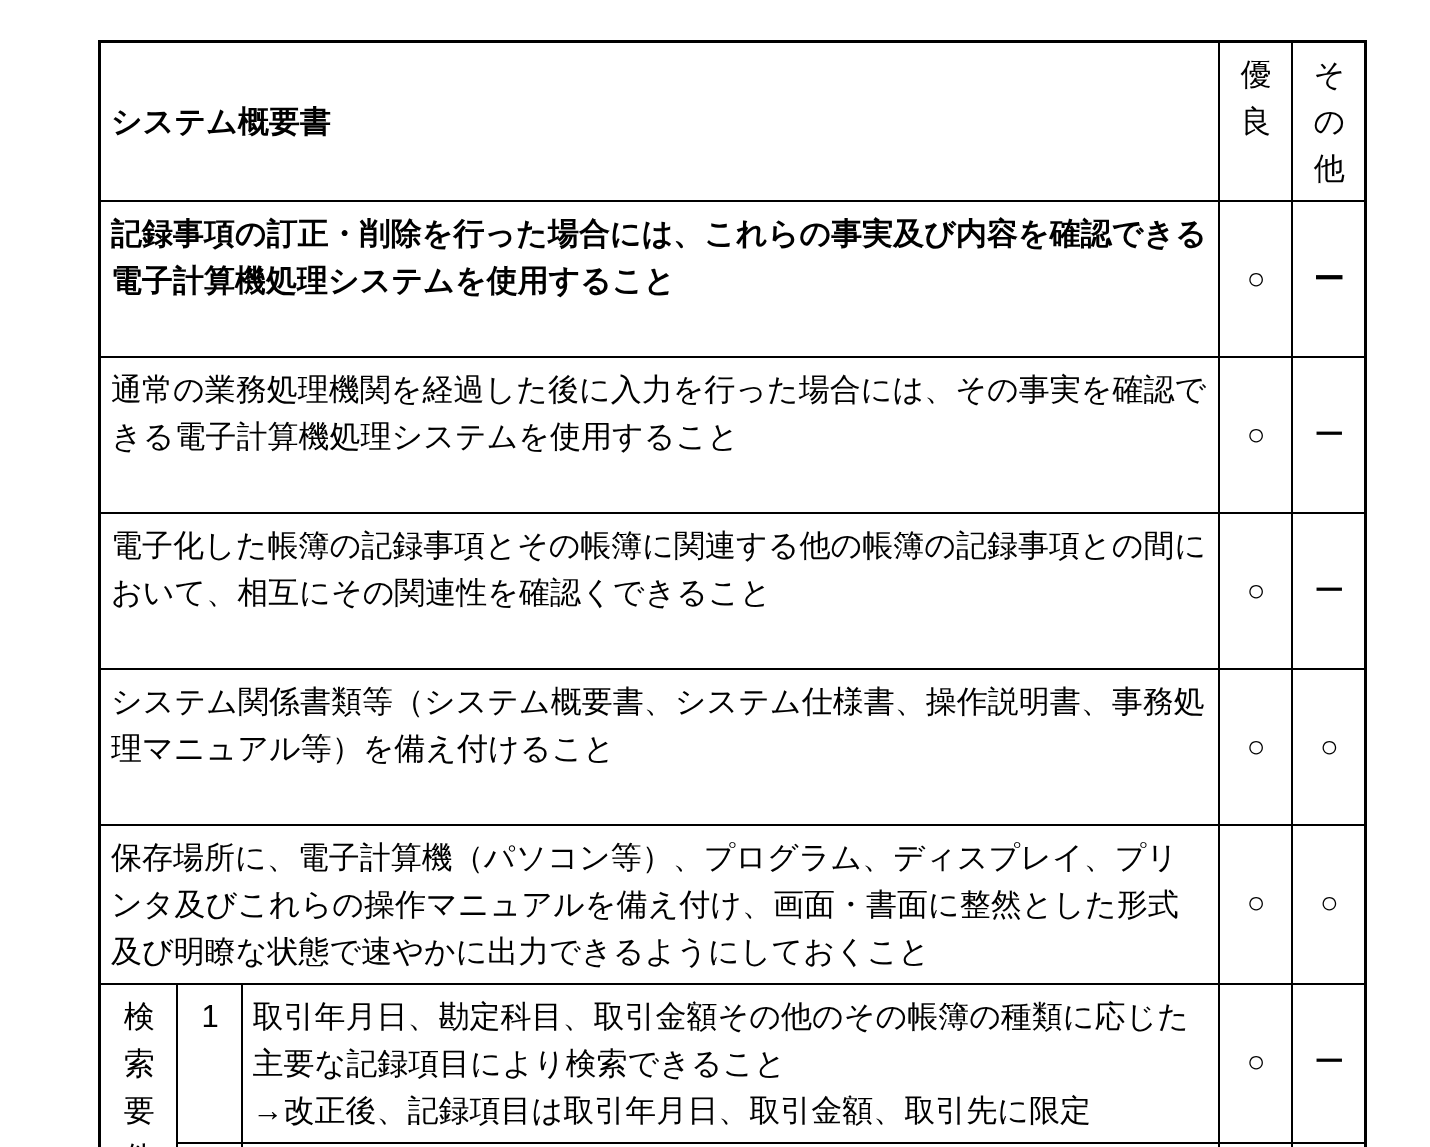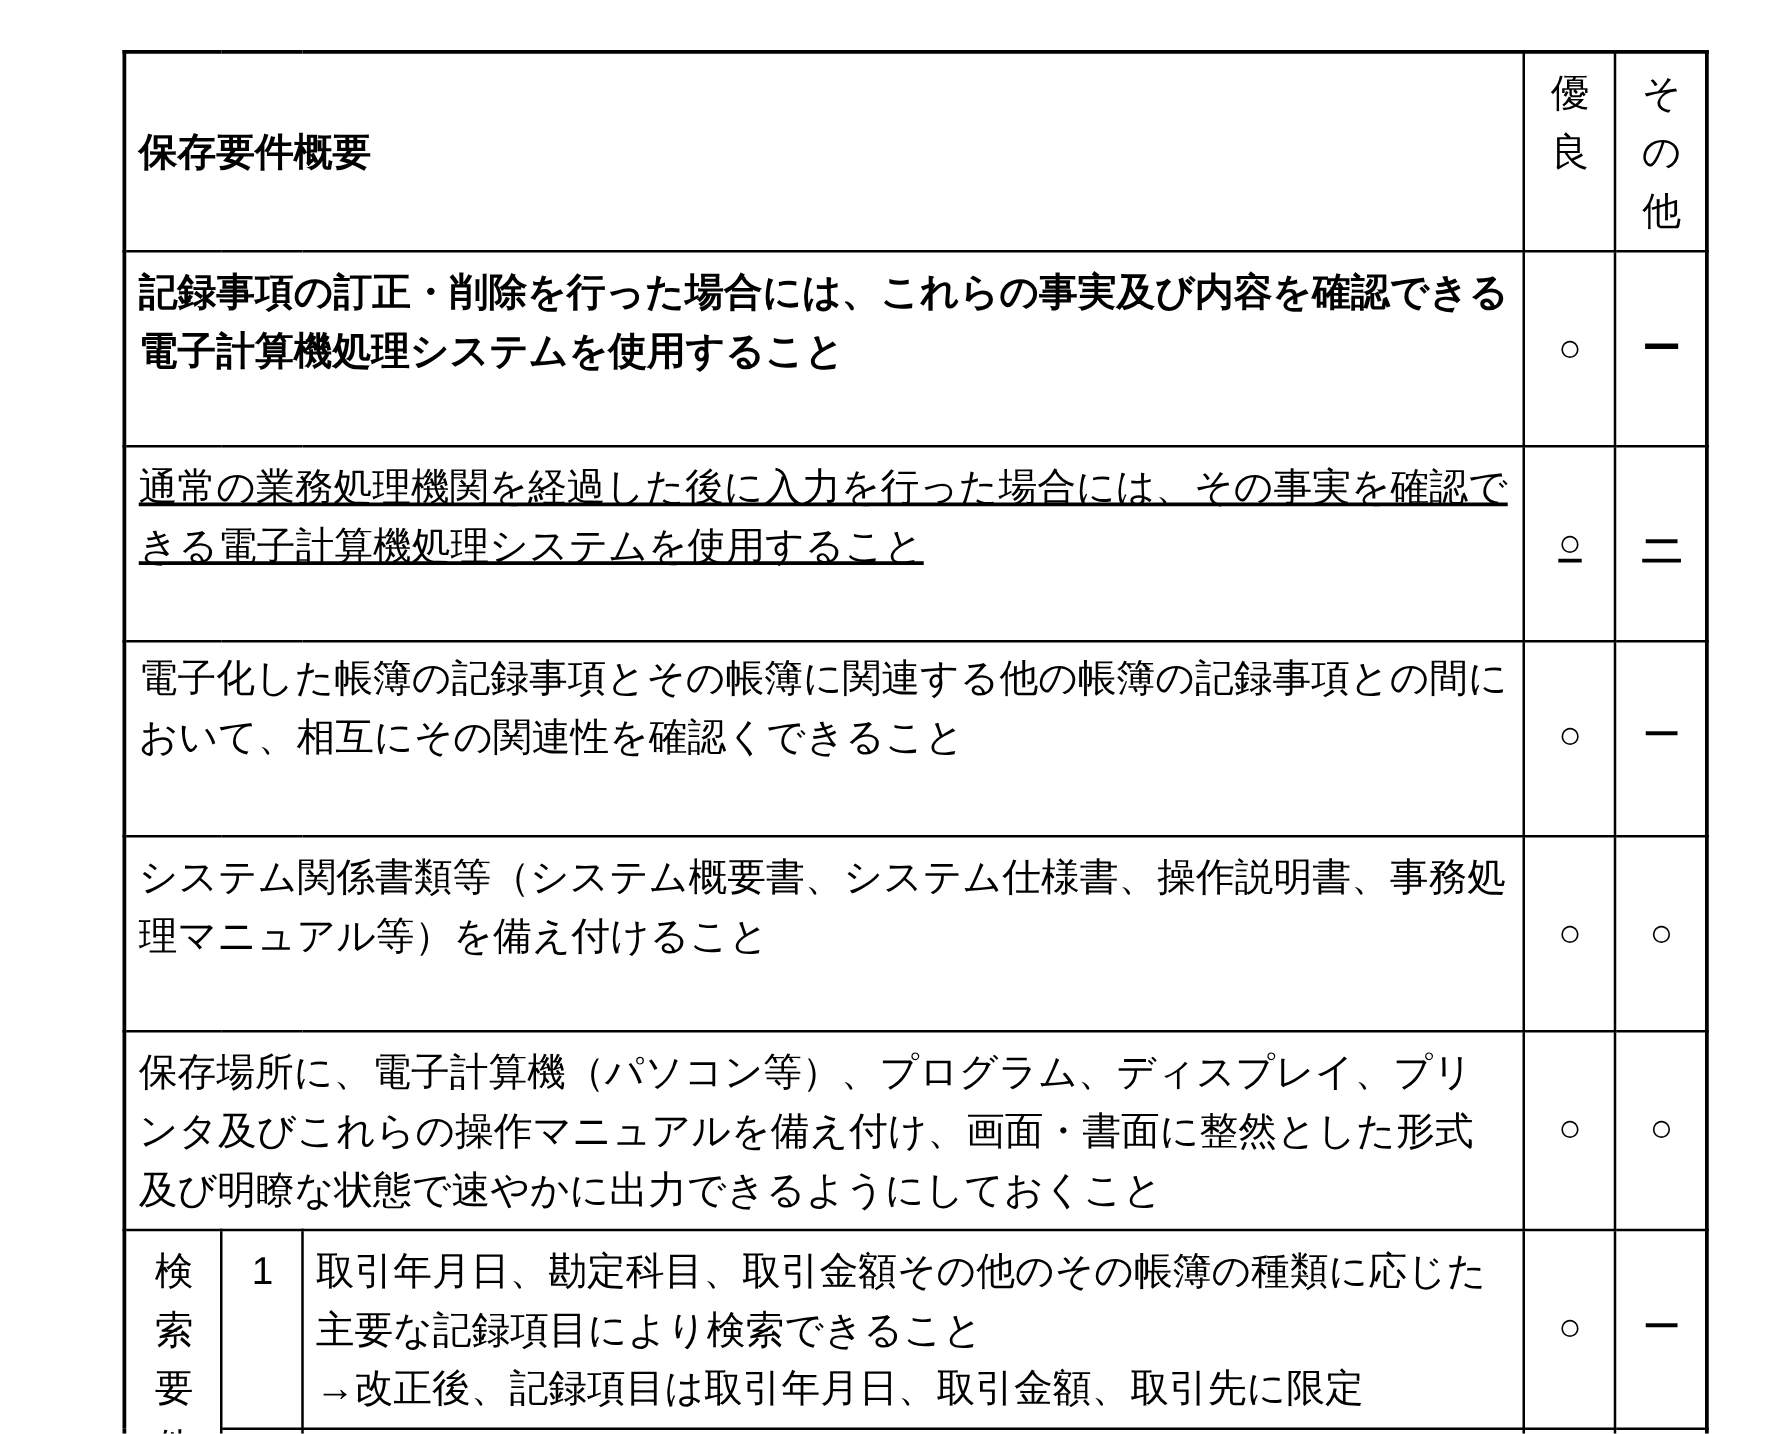--- a/index.html
+++ b/index.html
@@ -32,22 +32,22 @@
     vertical-align: top;
     font-size: 31px;
     line-height: 47px;
     padding: 8px 8px 8px 10px;
     white-space: pre-line;
     overflow: hidden;
   }
   
   tr.h-header { height: 130px; }
   tr.h-r1 { height: 98px; font-weight: bold; }
-  tr.h-r2 { height: 98px; text-decoration: underline; }
-  tr.h-r3 { height: 99px; font-family: Liberation Mono, monospace; }
+  tr.h-r2 { height: 98px; }
+  tr.h-r3 { height: 99px; }
   tr.h-r4 { height: 97px; }
   tr.h-r5 { height: 128px; }
   tr.h-s1 { height: 133px; }
   tr.h-s2 { height: 90px; }
 
   td.title-cell {
     vertical-align: bottom;
     font-weight: bold;
     padding-bottom: 12px;
     white-space: normal;
@@ -83,21 +83,21 @@
       <col style="width:77px">
       <col style="width:65px">
       <col style="width:977px">
       <col style="width:73px">
       <col style="width:74px">
     </colgroup>
 
     <tbody>
         <tr class="h-header">
       <td class="title-cell" colspan="3">
-        <span>保存要件概要</span>
+        <span>システム概要書</span>
       </td>
       <td class="vert-head">優
 良</td>
       <td class="vert-head">そ
 の
 他</td>
     </tr>
 
     <tr class="h-r1">
       <td colspan="3">記録事項の訂正・削除を行った場合には、これらの事実及び内容を確認できる電子計算機処理システムを使用すること</td>

